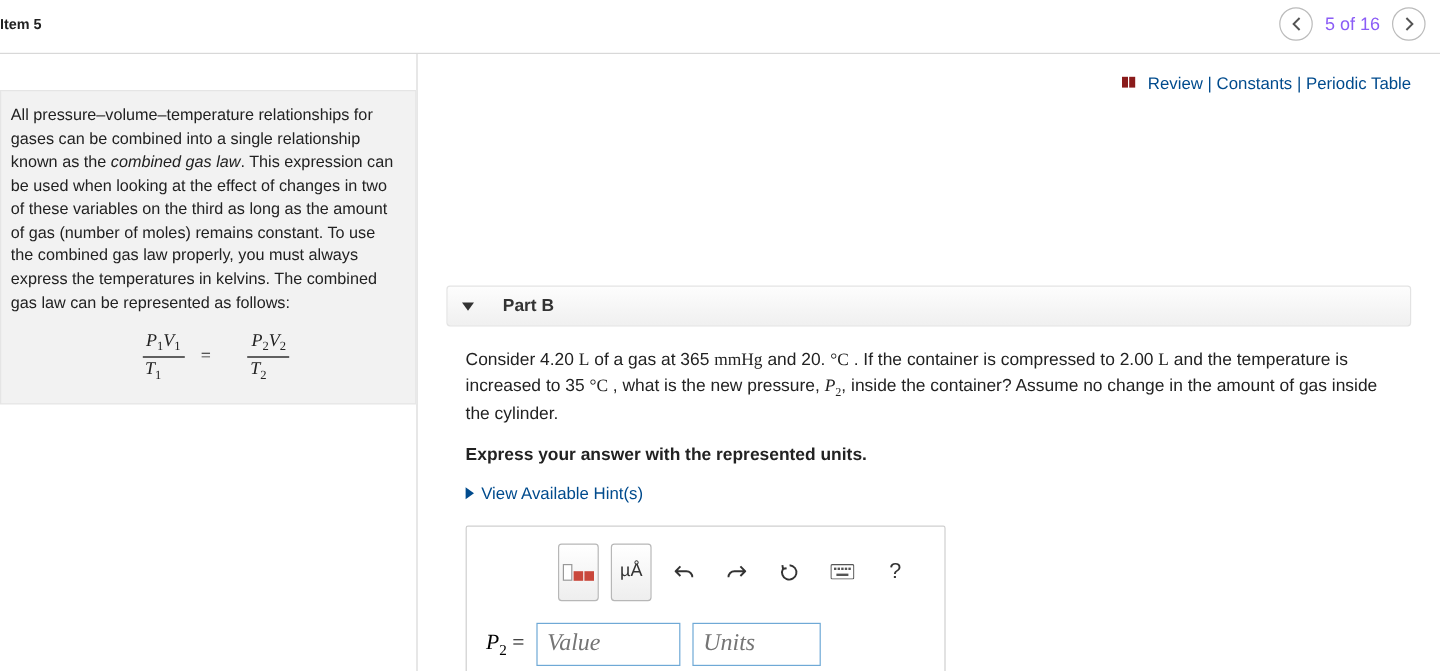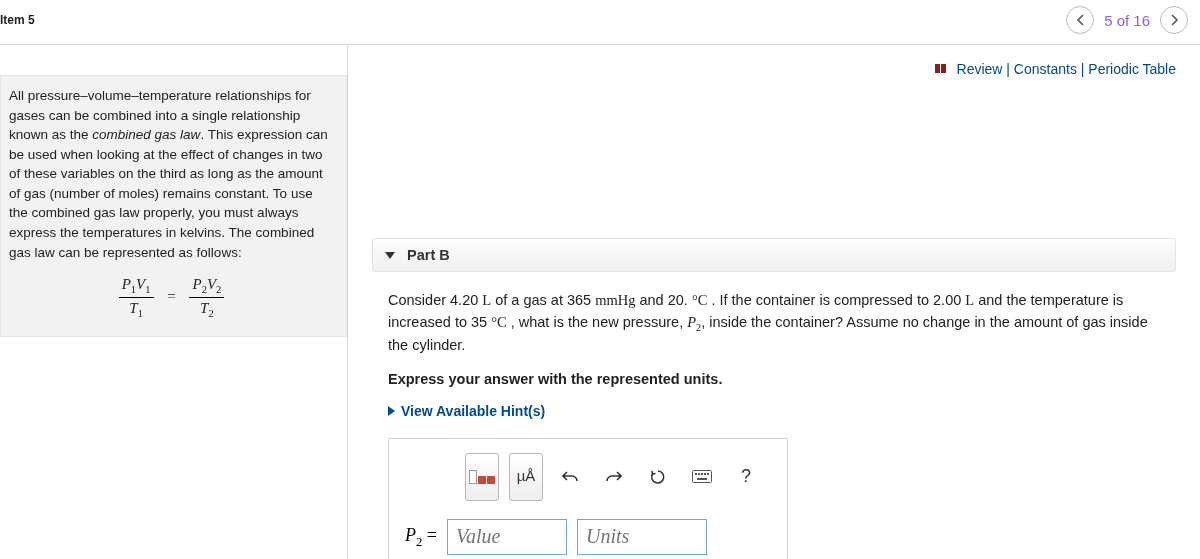--- a/index.html
+++ b/index.html
@@ -67,20 +67,21 @@
   }
   .frac {
     display: inline-block;
     vertical-align: middle;
     text-align: center;
   }
   .frac .num {
     display: block;
     border-bottom: 1px solid #000;
     padding: 0 3px;
+    margin-left: 17px;
   }
   .frac .den {
     display: block;
     padding: 0 3px;
   }
   .eq { padding: 0 10px; }
   .sub { font-size: 0.7em; vertical-align: sub; }
   .main {
     flex: 1;
     padding: 16px 24px 0 24px;
@@ -97,21 +98,21 @@
     margin-right: 4px;
   }
   .toplinks a { color: #004b8d; text-decoration: none; cursor: pointer; }
   .part-header {
     background: linear-gradient(#fdfdfd, #f0f0f0);
     border: 1px solid #e3e3e3;
     border-radius: 3px;
     padding: 8px 12px;
     display: flex;
     align-items: center;
-    gap: 12px;
+    gap: 24px;
     margin-bottom: 18px;
   }
   .caret {
     width: 0; height: 0;
     border-left: 5px solid transparent;
     border-right: 5px solid transparent;
     border-top: 7px solid #333;
   }
   .part-title { font-weight: bold; font-size: 14.5px; }
   .part-content {
@@ -121,21 +122,21 @@
     color: #222;
   }
   .serif { font-family: "Times New Roman", serif; }
   .instr {
     font-weight: bold;
     margin-top: 12px;
     margin-bottom: 10px;
   }
   .hints {
     color: #004b8d;
-    font-weight: bold;
+    font-weight: normal;
     font-size: 14px;
     cursor: pointer;
     display: flex;
     align-items: center;
     gap: 6px;
     margin-bottom: 16px;
   }
   .caret-right {
     width: 0; height: 0;
     border-top: 5px solid transparent;
@@ -194,21 +195,21 @@
     border: 1px solid #6fa9d6;
     height: 36px;
     font-family: "Times New Roman", serif;
     font-size: 20px;
     font-style: italic;
     color: #888;
     padding: 2px 8px;
     background: #fff;
   }
   .field.value { width: 120px; }
-  .field.units { width: 130px; }
+  .field.units { width: 107px; }
 </style>
 </head>
 <body>
 
 <div class="header">
   <div class="item-title">Item 5</div>
   <div class="pager">
     <div class="circ-btn">
       <svg width="9" height="12" viewBox="0 0 9 12">
           <path d="M7 1 L2 6 L7 11" stroke="#555" stroke-width="1.6" fill="none"></path>

